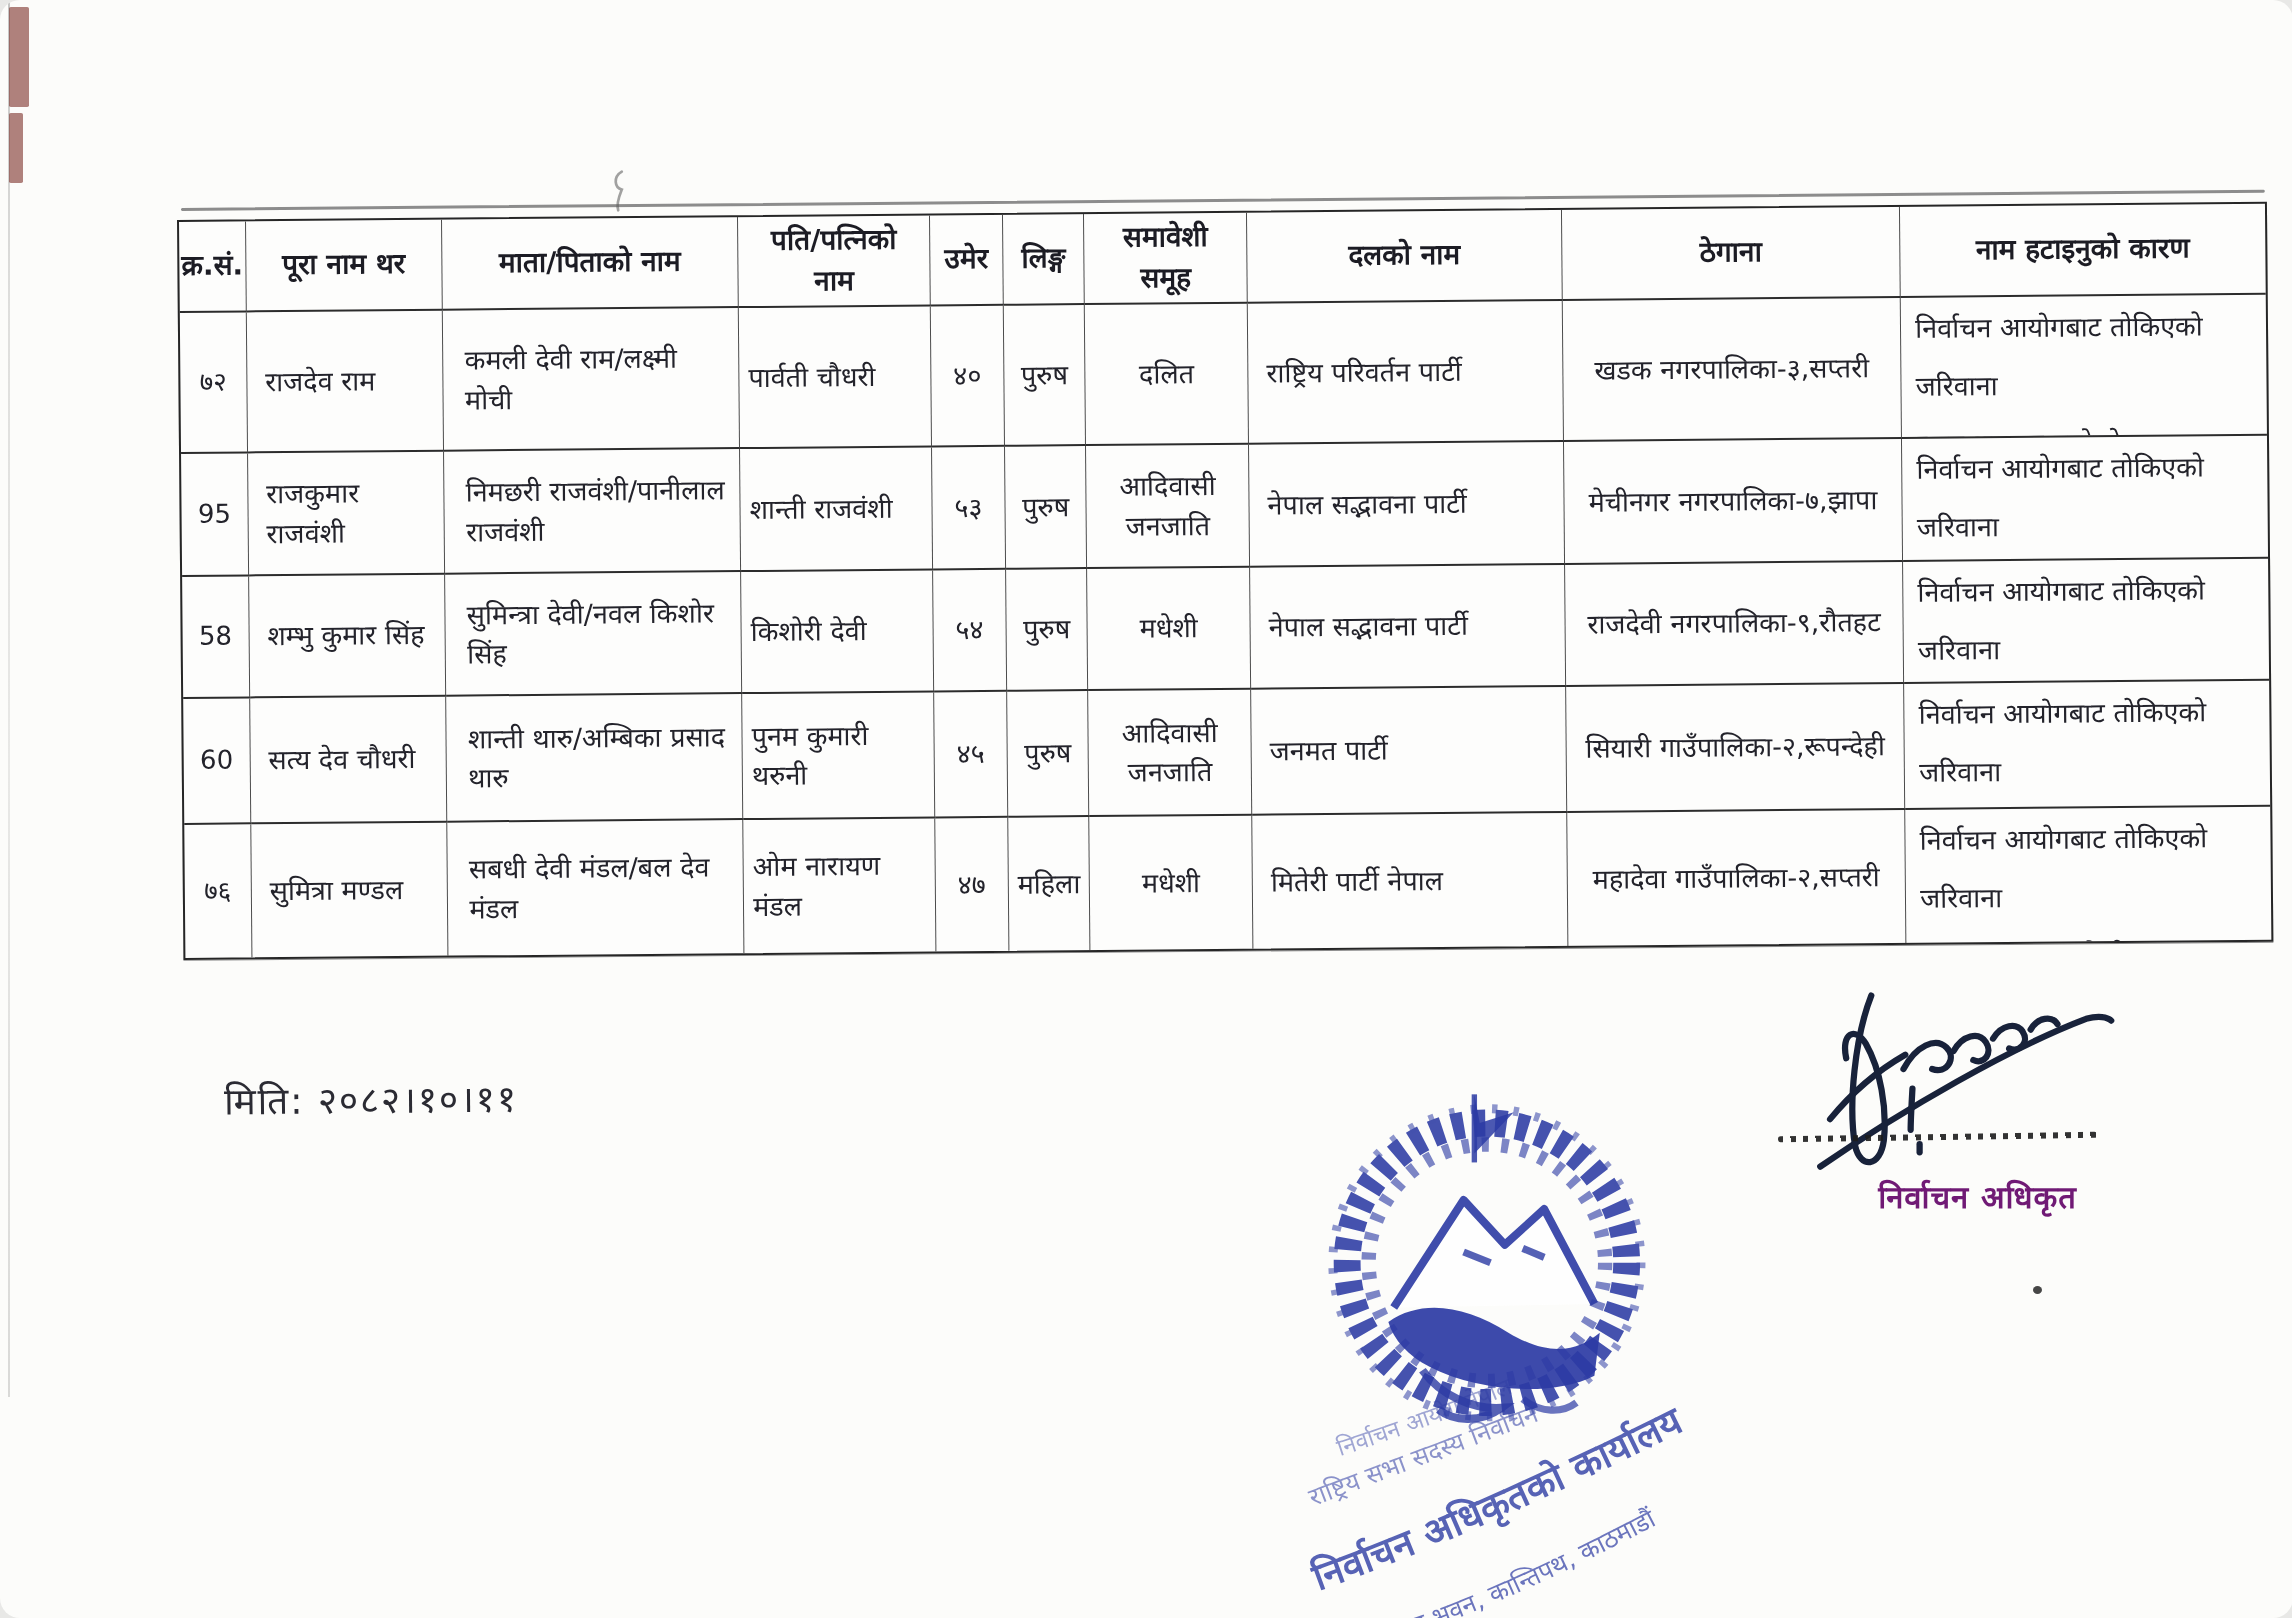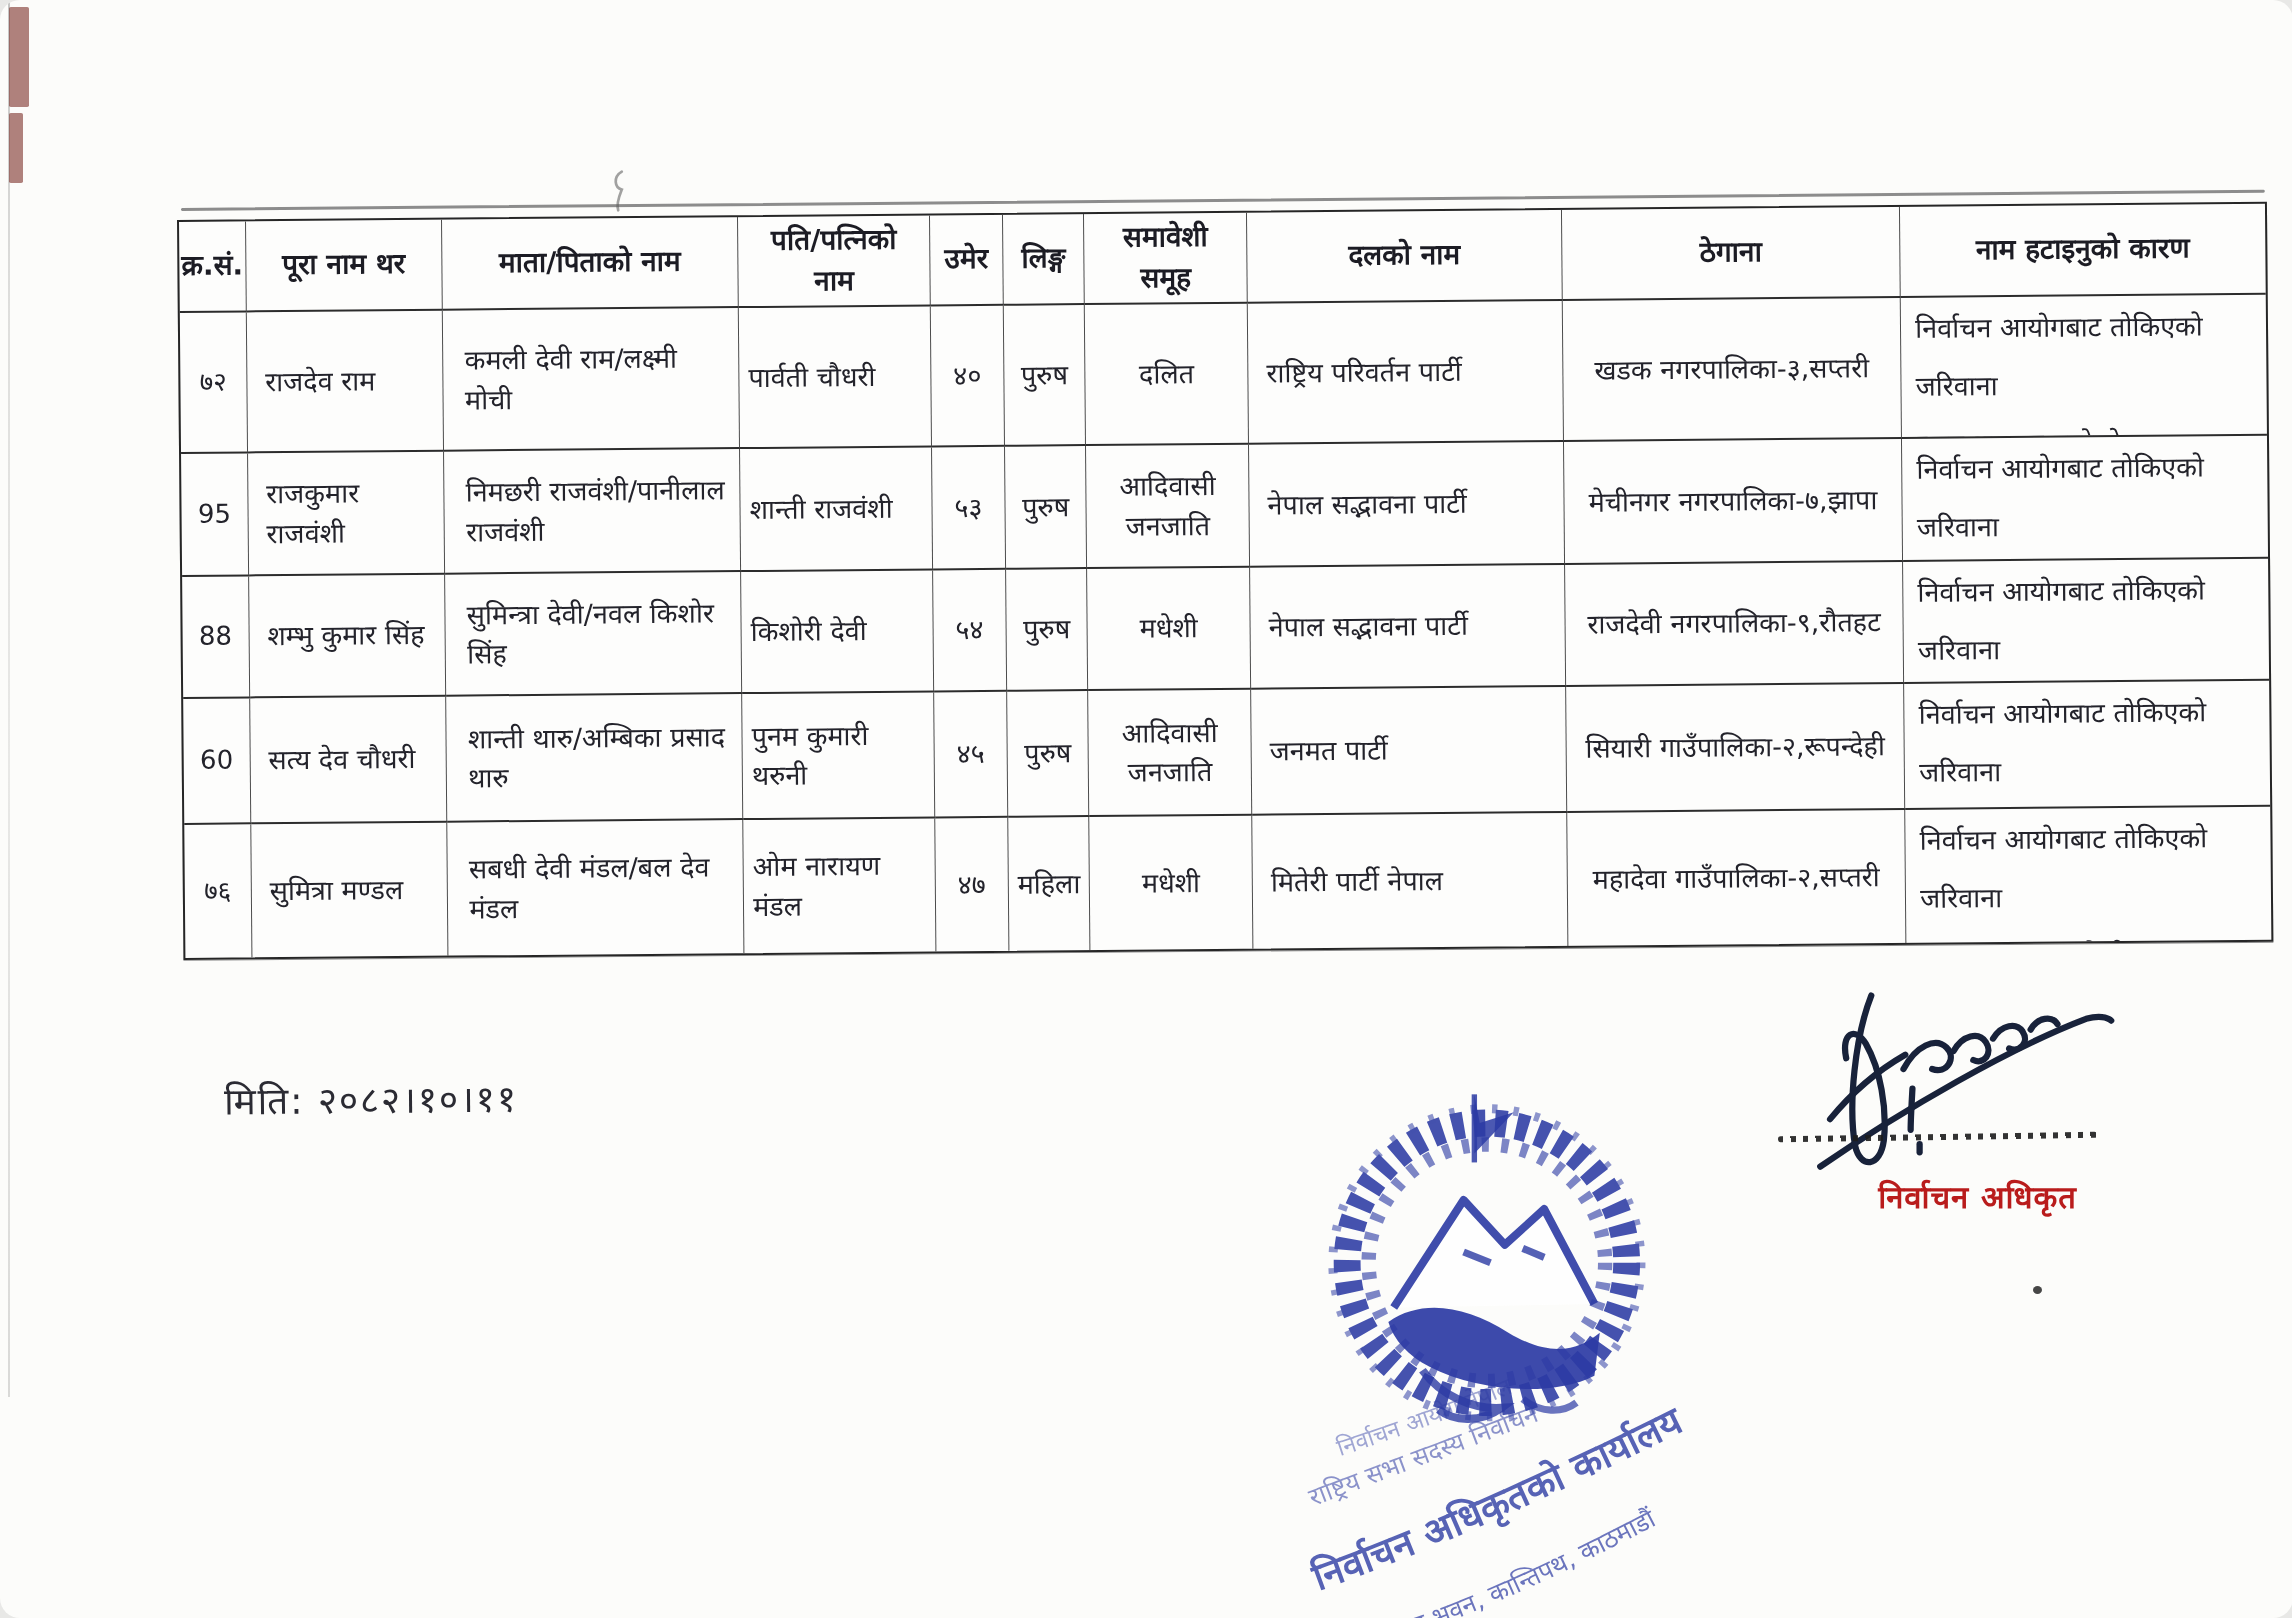--- a/index.html
+++ b/index.html
@@ -40,21 +40,21 @@
 
   
   .stamp{position:absolute;left:1288px;top:1037px;width:439px;height:654px;}
 
   
   .sig-scribble{position:absolute;left:1771px;top:983px;width:376px;height:206px;}
   .sig-line{position:absolute;left:1778px;top:1134px;width:319px;height:6.3px;
     background:repeating-linear-gradient(90deg,#1c1c1c 0 5.4px,transparent 5.4px 12.5px);
     border-radius:2.7px;transform:rotate(-0.8deg);opacity:.9;}
   .sig-label{position:absolute;left:1843px;top:1175px;width:269px;text-align:center;
-    font-size:31px;font-weight:700;color:#b91c1c;letter-spacing:0.9px;}
+    font-size:31px;font-weight:700;color:#701a75;letter-spacing:0.9px;}
 </style>
 </head>
 <body>
 
 <div class="page">
 
   <div class="edge-line"></div>
   <div class="red-mark m1"></div>
   <div class="red-mark m2"></div>
   <svg class="pen-squiggle" width="36" height="45" viewBox="0 0 40 50">
@@ -91,21 +91,21 @@
         <div class="cell align-left" style="padding-left: 21.5px;">निमछरी  राजवंशी/पानीलाल
 राजवंशी</div>
         <div class="cell align-left">शान्ती  राजवंशी</div>
         <div class="cell align-center">५३</div>
         <div class="cell align-center">पुरुष</div>
         <div class="cell align-center">आदिवासी जनजाति</div>
         <div class="cell align-left" style="padding-left: 18px;">नेपाल सद्भावना पार्टी</div>
         <div class="cell align-center">मेचीनगर नगरपालिका-७,झापा</div>
         <div class="cell align-left reason last-col" style="padding-left: 14.3px;">निर्वाचन आयोगबाट तोकिएको जरिवाना
 रकम भुक्तान नगरेको</div>
-        <div class="cell align-center serial">88</div>
+        <div class="cell align-center serial">58</div>
         <div class="cell align-left" style="padding-left: 18px;">शम्भु कुमार सिंह</div>
         <div class="cell align-left" style="padding-left: 21.5px;">सुमिन्त्रा  देवी/नवल किशोर सिंह</div>
         <div class="cell align-left">किशोरी  देवी</div>
         <div class="cell align-center">५४</div>
         <div class="cell align-center">पुरुष</div>
         <div class="cell align-center">मधेशी</div>
         <div class="cell align-left" style="padding-left: 18px;">नेपाल सद्भावना पार्टी</div>
         <div class="cell align-center">राजदेवी नगरपालिका-९,रौतहट</div>
         <div class="cell align-left reason last-col" style="padding-left: 14.3px;">निर्वाचन आयोगबाट तोकिएको जरिवाना
 रकम भुक्तान नगरेको</div>

